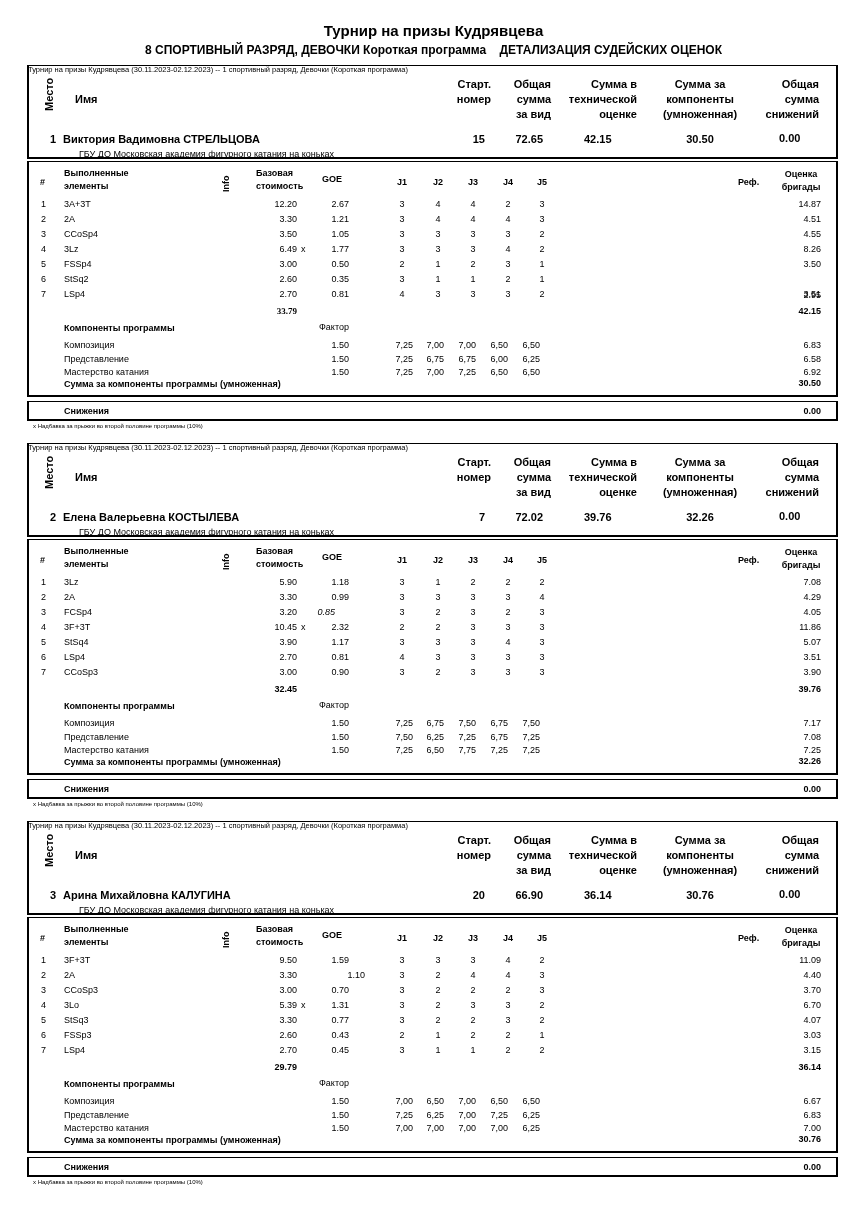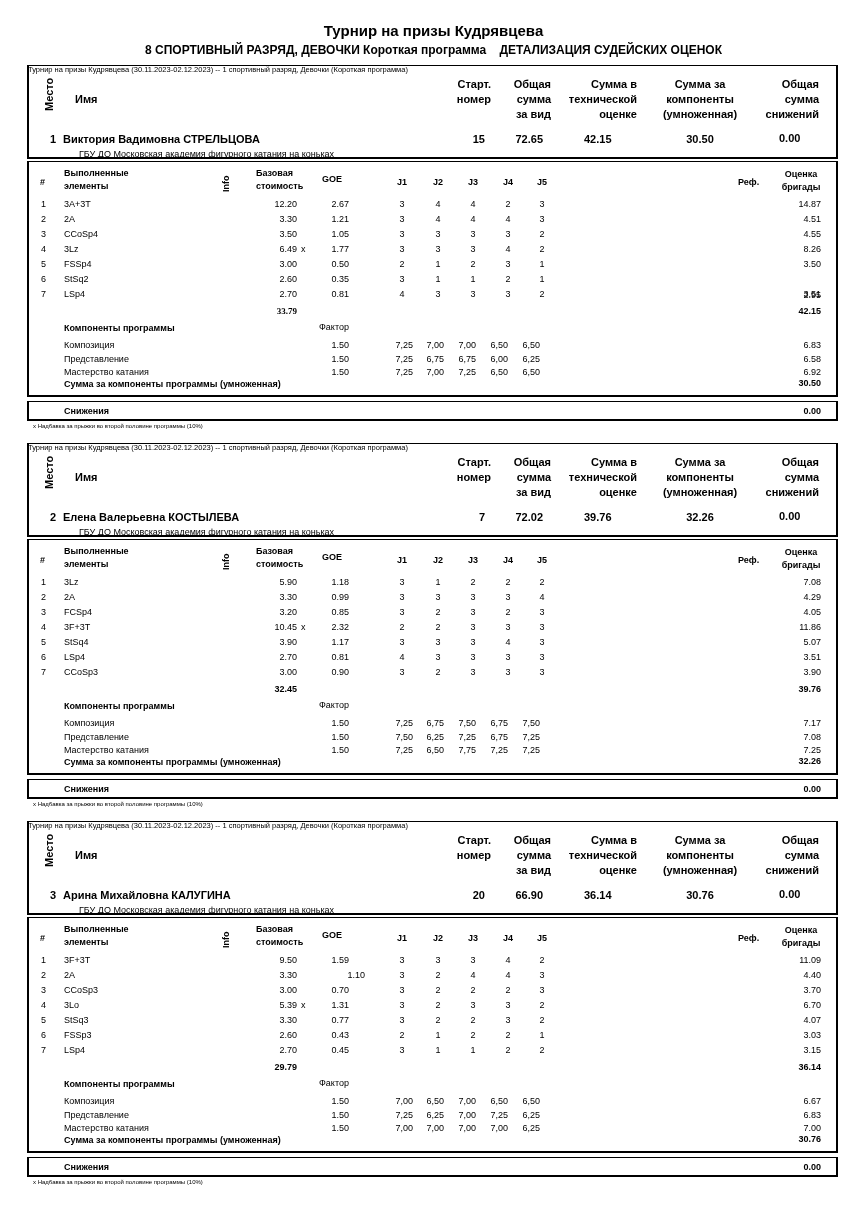--- a/index.html
+++ b/index.html
@@ -346,21 +346,21 @@
             <div class="abs td c" style="left:434px; top:52px; width:20px;">3</div>
             <div class="abs td c" style="left:469px; top:52px; width:20px;">3</div>
             <div class="abs td c" style="left:503px; top:52px; width:20px;">4</div>
             <div class="abs td r" style="left:740px; top:52px; width:52px;">4.29</div>
           </div>
           <div>
             <div class="abs td " style="left:12px; top:67px;">3</div>
             <div class="abs td " style="left:35px; top:67px;">FCSp4</div>
             <div class="abs td r" style="left:220px; top:67px; width:48px;">3.20</div>
             <div class="abs td " style="left:272px; top:67px;"></div>
-            <div class="abs td r" style="left:290px; top:67px; width:30px;">0.85</div>
+            <div class="abs td r" style="left:276px; top:67px; width:30px;font-style:italic;">0.85</div>
             <div class="abs td c" style="left:363px; top:67px; width:20px;">3</div>
             <div class="abs td c" style="left:399px; top:67px; width:20px;">2</div>
             <div class="abs td c" style="left:434px; top:67px; width:20px;">3</div>
             <div class="abs td c" style="left:469px; top:67px; width:20px;">2</div>
             <div class="abs td c" style="left:503px; top:67px; width:20px;">3</div>
             <div class="abs td r" style="left:740px; top:67px; width:52px;">4.05</div>
           </div>
           <div>
             <div class="abs td " style="left:12px; top:82px;">4</div>
             <div class="abs td " style="left:35px; top:82px;">3F+3T</div>

